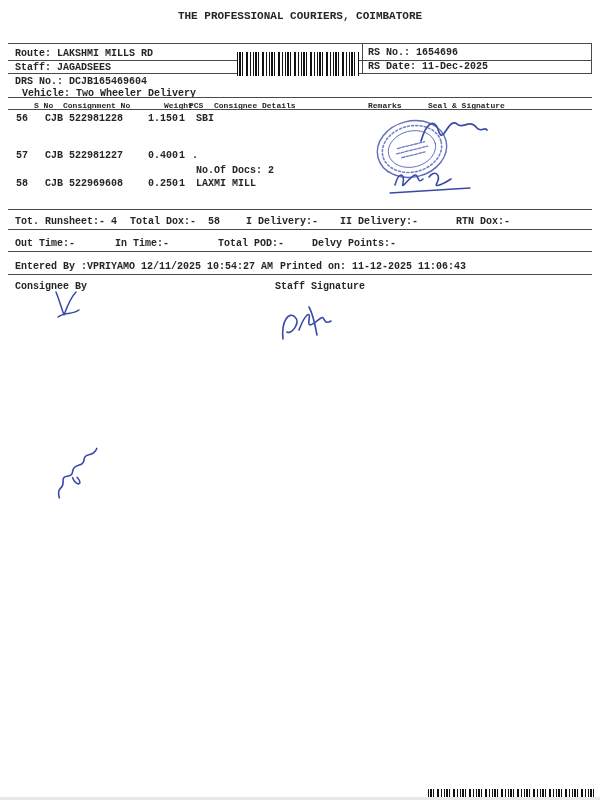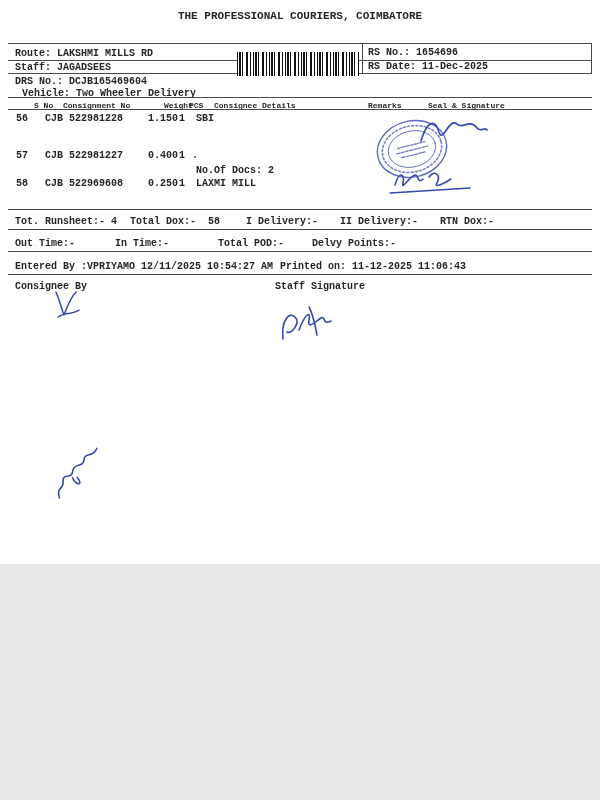--- a/index.html
+++ b/index.html
@@ -1,16 +1,16 @@
 <!DOCTYPE html>
 <html style="--ink: #262626; --line: #4a4a4a; --sig: #3949ab; --stamp: #4050b5;"><head>
 <meta charset="utf-8">
 <style>
   html,body{margin:0;padding:0;background:#e8e8e8;}
-  .page{position:relative;width:600px;height:564px;margin:0 auto;background:#ffffff;overflow:hidden;
+  .page{position:relative;width:600px;height:797px;margin:0 auto;background:#ffffff;overflow:hidden;
         font-family:"Liberation Mono","DejaVu Sans Mono",monospace;color:var(--ink,#262626);}
   .t{position:absolute;white-space:pre;font-weight:700;font-size:10px;line-height:11px;}
   .s11{font-size:11px;}
   .s8{font-size:8px;margin-left:18px;}
   .s7{font-size:10px;}
   .center{left:50%;transform:translateX(-50%);}
   .hr{position:absolute;height:1px;background:var(--line,#4a4a4a);}
   .vr{position:absolute;width:1px;background:var(--line,#4a4a4a);}
   .barcode{position:absolute;background:
      repeating-linear-gradient(90deg,#111 0 1px,#fff 1px 2px,#111 2px 4px,#fff 4px 5px,#111 5px 6px,#fff 6px 9px,#111 9px 11px,#fff 11px 13px,#111 13px 14px,#fff 14px 16px);
@@ -77,21 +77,21 @@
     <div class="t" style="left:148px;top:178px">0.250</div>
     <div class="t" style="left:179px;top:178px">1</div>
     <div class="t" style="left:196px;top:178px">LAXMI MILL</div>
   </div>
 
   <div class="hr" style="left:8px;top:209px;width:584px"></div>
   <div class="t" style="left:15px;top:216px">Tot. Runsheet:- 4</div>
   <div class="t" style="left:130px;top:216px">Total Dox:-  58</div>
   <div class="t" style="left:246px;top:216px">I Delivery:-</div>
   <div class="t" style="left:340px;top:216px">II Delivery:-</div>
-  <div class="t" style="left:440px;top:216px">RTN Dox:-</div>
+  <div class="t" style="left:456px;top:216px">RTN Dox:-</div>
 
   <div class="hr" style="left:8px;top:229px;width:584px"></div>
   <div class="t" style="left:15px;top:238px">Out Time:-</div>
   <div class="t" style="left:115px;top:238px">In Time:-</div>
   <div class="t" style="left:218px;top:238px">Total POD:-</div>
   <div class="t" style="left:312px;top:238px">Delvy Points:-</div>
 
   <div class="hr" style="left:8px;top:251px;width:584px"></div>
   <div class="t" style="left:15px;top:261px">Entered By :VPRIYAMO 12/11/2025 10:54:27 AM</div>
   <div class="t" style="left:280px;top:261px">Printed on: 11-12-2025 11:06:43</div>

